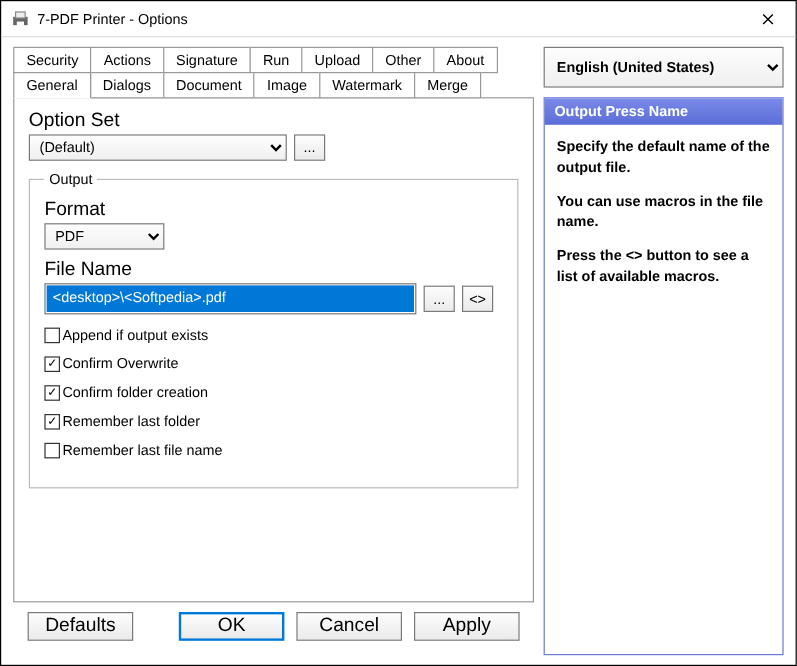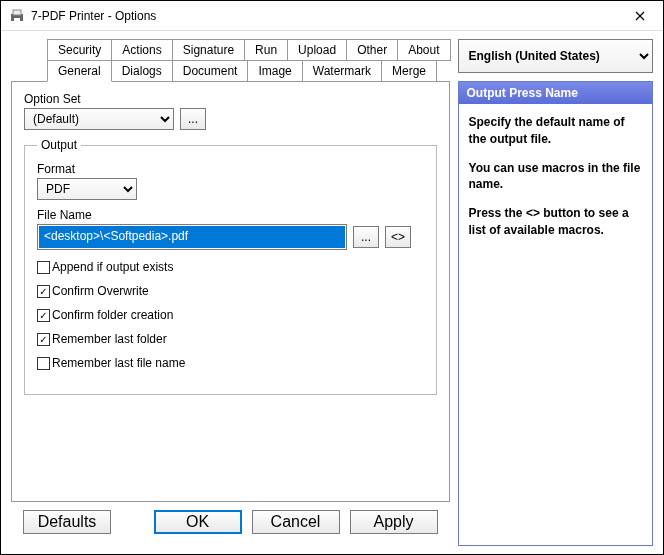--- a/index.html
+++ b/index.html
@@ -5,26 +5,26 @@
     * { box-sizing: border-box; margin: 0; padding: 0; font-family: "Segoe UI", Tahoma, sans-serif; font-size: 12px; }
     body { background: #fff; width: 664px; height: 555px; border: 1px solid #000; display: flex; flex-direction: column; }
     .titlebar { height: 30px; display: flex; align-items: center; padding: 0 0 0 8px; border-bottom: 1px solid #ddd; }
     .titlebar .icon { width: 16px; height: 16px; margin-right: 6px; display: flex; align-items: center; justify-content: center; }
     .titlebar .title { flex: 1; font-size: 12px; }
     .close-btn { width: 46px; height: 30px; display: flex; align-items: center; justify-content: center; font-size: 14px; cursor: pointer; }
     .content { flex: 1; display: flex; padding: 8px 10px; gap: 8px; }
     .left-col { flex: 1; display: flex; flex-direction: column; }
     .right-col { width: 200px; display: flex; flex-direction: column; }
     .tabs { position: relative; }
-    .tab-row { display: flex; margin-left: 36px; }
+    .tab-row { display: flex; }
     .tab { border: 1px solid #999; background: #fff; padding: 3px 10px; margin-right: -1px; cursor: pointer; position: relative; font-size: 12px; }
     .tab.active { border-bottom: 1px solid #fff; z-index: 2; background: #fff; }
     .tab-row.row2 { margin-top: -1px; }
     .tab-panel { border: 1px solid #999; margin-top: -1px; padding: 10px 12px; flex: 1; }
-    .field-label { font-size: 12px; margin-bottom: 2px; }
+    .field-label { font-size: 16px; margin-bottom: 2px; }
     .row { display: flex; align-items: center; gap: 6px; margin-bottom: 8px; }
     select { height: 22px; border: 1px solid #7a7a7a; background: linear-gradient(#fdfdfd,#f0f0f0); padding: 1px 4px; font-size: 12px; }
     .small-btn { width: 26px; height: 22px; border: 1px solid #7a7a7a; background: linear-gradient(#fdfdfd,#eaeaea); display: flex; align-items: center; justify-content: center; cursor: pointer; font-size: 12px; }
     fieldset { border: 1px solid #bbb; padding: 10px 12px 14px; margin-top: 6px; }
     legend { font-size: 12px; padding: 0 4px; }
     .text-input { width: 306px; height: 22px; border: 1px solid #0078d7; background: #fff; padding: 2px 4px; color: #000; font-size: 12px; }
     .text-input.sel { background: #0078d7; color: #fff; }
     .chk-row { display: flex; align-items: center; gap: 2px; margin: 10px 0; }
     .chk { width: 13px; height: 13px; border: 1px solid #333; display: flex; align-items: center; justify-content: center; font-size: 10px; background: #fff; cursor: pointer; }
     .lang-select { width: 100%; height: 34px; border: 1px solid #7a7a7a; background: linear-gradient(#fdfdfd,#f0f0f0); padding: 1px 6px; font-weight: bold; margin-bottom: 8px; font-size: 12px; }
@@ -73,21 +73,21 @@
           <div class="tab">Dialogs</div>
           <div class="tab">Document</div>
           <div class="tab">Image</div>
           <div class="tab">Watermark</div>
           <div class="tab">Merge</div>
         </div>
     </div>
     <div class="tab-panel">
       <div class="field-label">Option Set</div>
       <div class="row">
-        <select style="width:150px">
+        <select style="width:215px">
           <option>(Default)</option>
         </select>
         <div class="small-btn">...</div>
       </div>
 
       <fieldset>
         <legend>Output</legend>
         <div class="field-label">Format</div>
         <select style="width:100px; margin-bottom:8px">
           <option>PDF</option>

